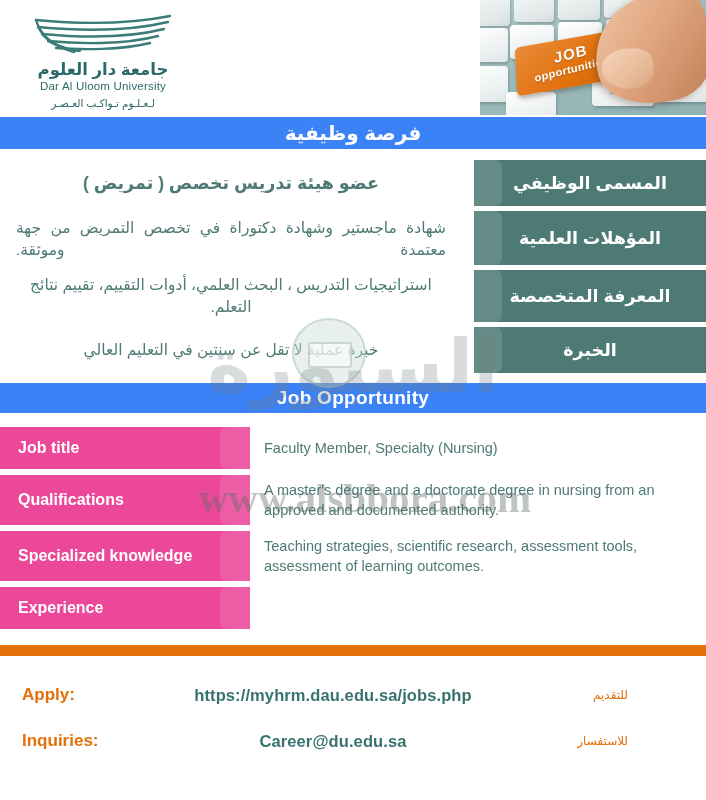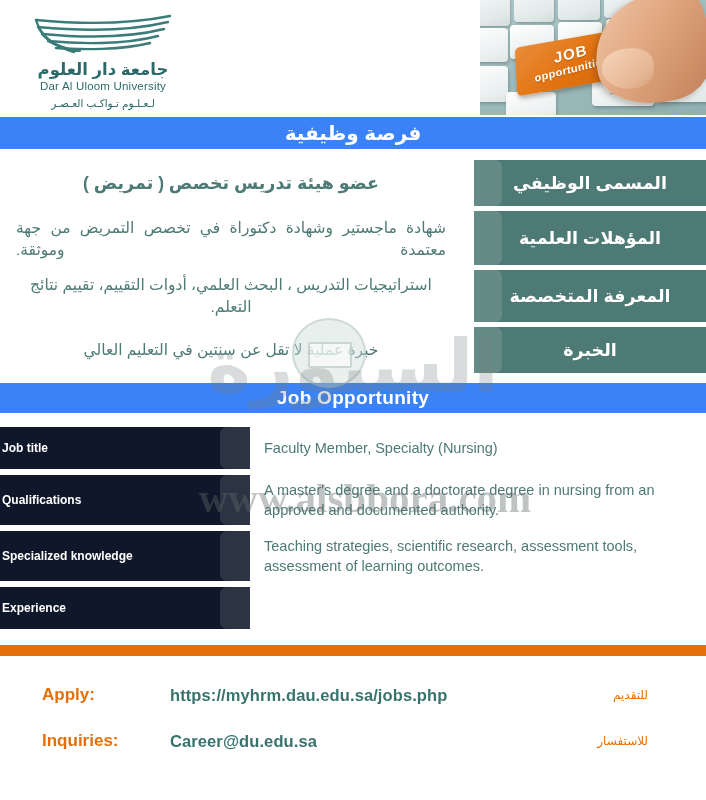--- a/index.html
+++ b/index.html
@@ -230,28 +230,28 @@
     position: relative;
     display: flex;
     flex-direction: row;
     margin-bottom: 6px;
   }
   .en-label {
     position: relative;
     width: 250px;
     flex: 0 0 250px;
     min-height: 42px;
-    background: #0f172a;
+    background: #ec4899;
     color: #ffffff;
-    font-size: 12px;
+    font-size: 16px;
     font-weight: bold;
     display: flex;
     align-items: center;
     box-sizing: border-box;
-    padding: 6px 10px 6px 2px;
+    padding: 6px 10px 6px 18px;
   }
   .en-label .accent {
     position: absolute;
     right: 0; top: 0;
     width: 30px; height: 100%;
     background: rgba(255,255,255,.12);
     border-radius: 7px 0 0 7px;
   }
   .en-value {
     flex: 1;
@@ -262,39 +262,39 @@
     align-items: center;
     box-sizing: border-box;
     padding: 5px 14px 5px 14px;
   }
 
   
   .footer {
     position: absolute;
     left: 0; top: 672px;
     width: 646px;
-    padding-left: 20px;
   }
   .foot-row {
     display: flex;
     flex-direction: row;
     align-items: center;
     height: 46px;
   }
   .foot-en-label {
     width: 150px;
     flex: 0 0 150px;
     color: #E3700A;
     font-size: 17px;
     font-weight: bold;
     padding-left: 22px;
     box-sizing: border-box;
   }
   .foot-value {
     flex: 1;
+    text-align: center;
     color: #39736E;
     font-size: 16.5px;
     font-weight: bold;
     letter-spacing: .1px;
   }
   .foot-ar-label {
     width: 130px;
     flex: 0 0 130px;
     color: #E3700A;
     font-size: 12px;

